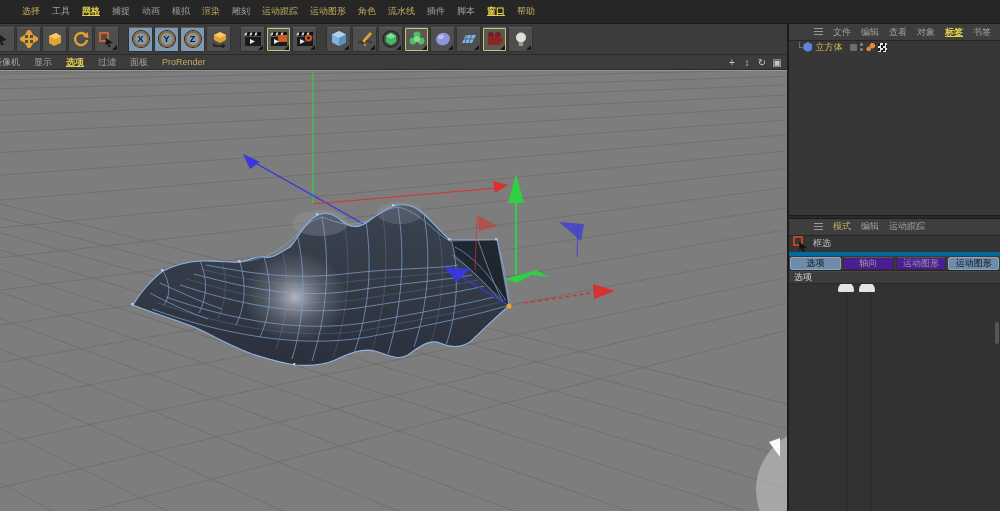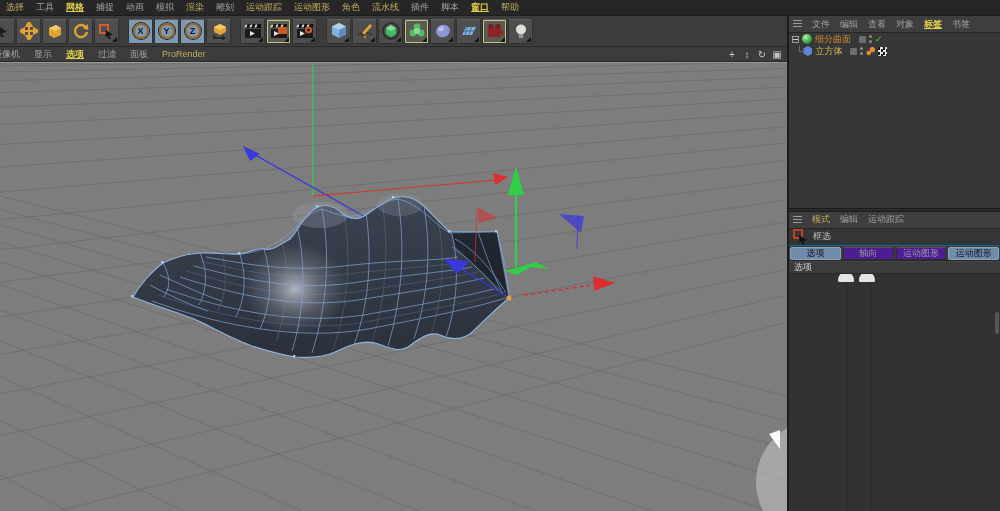--- a/index.html
+++ b/index.html
@@ -1,19 +1,19 @@
 <!DOCTYPE html>
 <html><head>
 <meta charset="utf-8">
 <style>
   html,body{margin:0;padding:0;background:#222;}
   body{width:1000px;height:511px;overflow:hidden;position:relative;
        font-family:"Liberation Sans","DejaVu Sans",sans-serif;-webkit-font-smoothing:antialiased;}
   
-  .menubar{height:16px;background:#262626;display:flex;align-items:center;padding-left:0;border-bottom:1px solid #1d1d1d;box-sizing:border-box;}
+  .menubar{height:24px;background:#262626;display:flex;align-items:center;padding-left:16px;border-bottom:1px solid #1d1d1d;box-sizing:border-box;}
   .menubar .mitem{font-size:9px;padding:0 6px;cursor:default;white-space:nowrap;}
   .tone-gray{color:#a2a2a2;} .tone-gold{color:#c3ae5e;} .tone-yellow{color:#e3cf4a;font-weight:bold;text-decoration:underline;}
   
   .lower{display:flex;height:497px;}
   .leftcol{width:787px;display:flex;flex-direction:column;}
   .rightpanel{width:213px;background:#323232;border-left:2px solid #1c1c1c;display:flex;flex-direction:column;box-sizing:border-box;}
   
   .toolbar{height:31px;background:#3c3c3c;display:flex;align-items:center;gap:1px;border-bottom:1px solid #2a2a2a;box-sizing:border-box;overflow:hidden;}
   .tbtn{width:25px;height:25px;background:#4e4e4e;border:1px solid #313131;border-top-color:#5e5e5e;border-radius:2px;
         display:flex;align-items:center;justify-content:center;position:relative;box-sizing:border-box;flex:0 0 auto;}
@@ -26,41 +26,41 @@
         color:#141428;font-size:9px;font-weight:bold;display:flex;align-items:center;justify-content:center;box-sizing:border-box;}
   
   .vpheader{height:15px;background:#3c3c3c;display:flex;align-items:center;border-bottom:1px solid #2a2a2a;box-sizing:border-box;overflow:hidden;}
   .vpheader .vitem{font-size:9px;padding:0 7px;white-space:nowrap;}
   .vpclip{margin-left:-14px;}
   .vpcontrols{margin-left:auto;display:flex;gap:3px;padding-right:4px;}
   .vpcontrols .ctl{color:#c6c6c6;font-size:10px;width:12px;text-align:center;}
   
   .viewport{position:relative;width:787px;height:451px;background:#7d7d7d;border-top:1px solid #989898;box-sizing:border-box;}
   
-  .pheader{height:17px;background:#3e3e3e;display:flex;align-items:center;border-bottom:1px solid #262626;box-sizing:border-box;gap:0;}
+  .pheader{height:17px;background:#3e3e3e;display:flex;align-items:center;border-bottom:1px solid #262626;box-sizing:border-box;gap:0;padding-left:21px;}
   .pheader .hicon{width:9px;height:8px;margin:0 5px 0 4px;background:repeating-linear-gradient(#9a9a9a 0 1px,transparent 1px 3px);}
   .pheader .pitem{font-size:9px;padding:0 5px;white-space:nowrap;}
   .ombody{background:#373737;flex:1;position:relative;overflow:hidden;}
   .omrow{height:12px;display:flex;align-items:center;font-size:9px;}
   .omexp{width:7px;height:7px;border:1px solid #9a9a9a;margin:0 3px 0 3px;box-sizing:border-box;position:relative;}
   .omexp::after{content:"";position:absolute;left:0;right:0;top:2px;border-top:1px solid #cfcfcf;}
   .sdsicon{width:10px;height:10px;border-radius:50%;background:radial-gradient(circle at 35% 30%,#b2f0a8,#36a344 60%,#1d6e2b);margin-right:3px;}
   .treebranch{color:#8a8a8a;font-size:9px;margin:0 1px 0 7px;}
   .cubeicon{width:9px;height:10px;background:#5b86d6;clip-path:polygon(50% 0,100% 26%,100% 76%,50% 100%,0 76%,0 26%);margin-right:3px;}
   .omname-sds{color:#cf8a2e;}
   .omname-cube{color:#d9bc4e;}
   .omcols{display:flex;align-items:center;margin-left:8px;gap:3px;}
   .laysq{width:7px;height:7px;background:#6e6e6e;border-radius:1px;}
   .vdots{display:flex;flex-direction:column;gap:2px;}
   .vdots i{width:3px;height:3px;border-radius:50%;background:#8b8b8b;}
   .omcheck{color:#5ac939;font-size:9px;font-weight:bold;}
   .phongtag{width:9px;height:9px;border-radius:2px;background:radial-gradient(circle at 30% 65%,#e8892d 2px,transparent 2.5px),radial-gradient(circle at 70% 30%,#e8892d 2.5px,transparent 3px),#3c3c3c;}
   .checkertag{width:9px;height:9px;background:conic-gradient(#e6e6e6 90deg,#1c1c1c 90deg 180deg,#e6e6e6 180deg 270deg,#1c1c1c 270deg);background-size:5px 5px;border-radius:1px;}
   .splitter{height:4px;background:#2a2a2a;border-top:1px solid #1c1c1c;border-bottom:1px solid #1c1c1c;box-sizing:border-box;}
-  .amtool{height:16px;display:flex;align-items:center;font-size:9px;color:#c2c2c2;background:#353535;border-bottom:1px solid #0369a1;}
+  .amtool{height:16px;display:flex;align-items:center;font-size:9px;color:#c2c2c2;background:#353535;border-bottom:4px solid #0369a1;}
   .amtabs{display:flex;height:15px;background:#3a3a3a;border-bottom:1px solid #262626;box-sizing:border-box;padding:1px 1px 0 1px;gap:2px;}
   .amtab{flex:1;font-size:9px;display:flex;align-items:center;justify-content:center;background:#4c1d95;color:#9a9a9a;border:1px solid #2e2e2e;border-top-color:#565656;border-radius:2px;box-sizing:border-box;white-space:nowrap;}
   .amtab.on{background:#6f8cab;color:#0e141c;border-color:#8aa6c2;}
   .amsection{height:13px;background:#3c3c3c;border-top:1px solid #474747;border-bottom:1px solid #2a2a2a;color:#cfcfcf;font-size:9px;display:flex;align-items:center;padding-left:5px;box-sizing:border-box;}
   .ambody{flex:1;background:#323232;position:relative;overflow:hidden;}
   .dome{position:absolute;top:-2px;width:16px;height:10px;background:#e4e4e4;border-radius:16px 16px 3px 3px;}
   .vline{position:absolute;top:6px;bottom:0;width:1px;background:#272727;}
   .scrollnub{position:absolute;right:1px;top:38px;width:4px;height:22px;background:#565656;border-radius:2px;}
 </style>
 </head>
@@ -408,33 +408,20 @@
     <span class="hicon"></span>
     <span class="pitem tone-gray">文件</span>
     <span class="pitem tone-gray">编辑</span>
     <span class="pitem tone-gray">查看</span>
     <span class="pitem tone-gray">对象</span>
     <span class="pitem tone-yellow">标签</span>
     <span class="pitem tone-gray">书签</span>
   </div>
   <div class="ombody" style="flex:1.9;">
     <div class="omrow">
-      <span class="omexp"></span>
-      <span class="sdsicon"></span>
-      <span class="omname-sds">细分曲面</span>
-      <span class="omcols">
-        <span class="laysq"></span>
-        <span class="vdots">
-              <i></i>
-              <i></i>
-            </span>
-        <span class="omcheck">✓</span>
-      </span>
-    </div>
-    <div class="omrow">
       <span class="treebranch">└</span>
       <span class="cubeicon"></span>
       <span class="omname-cube">立方体</span>
       <span class="omcols">
         <span class="laysq"></span>
         <span class="vdots">
               <i></i>
               <i></i>
             </span>
         <span class="phongtag"></span>

